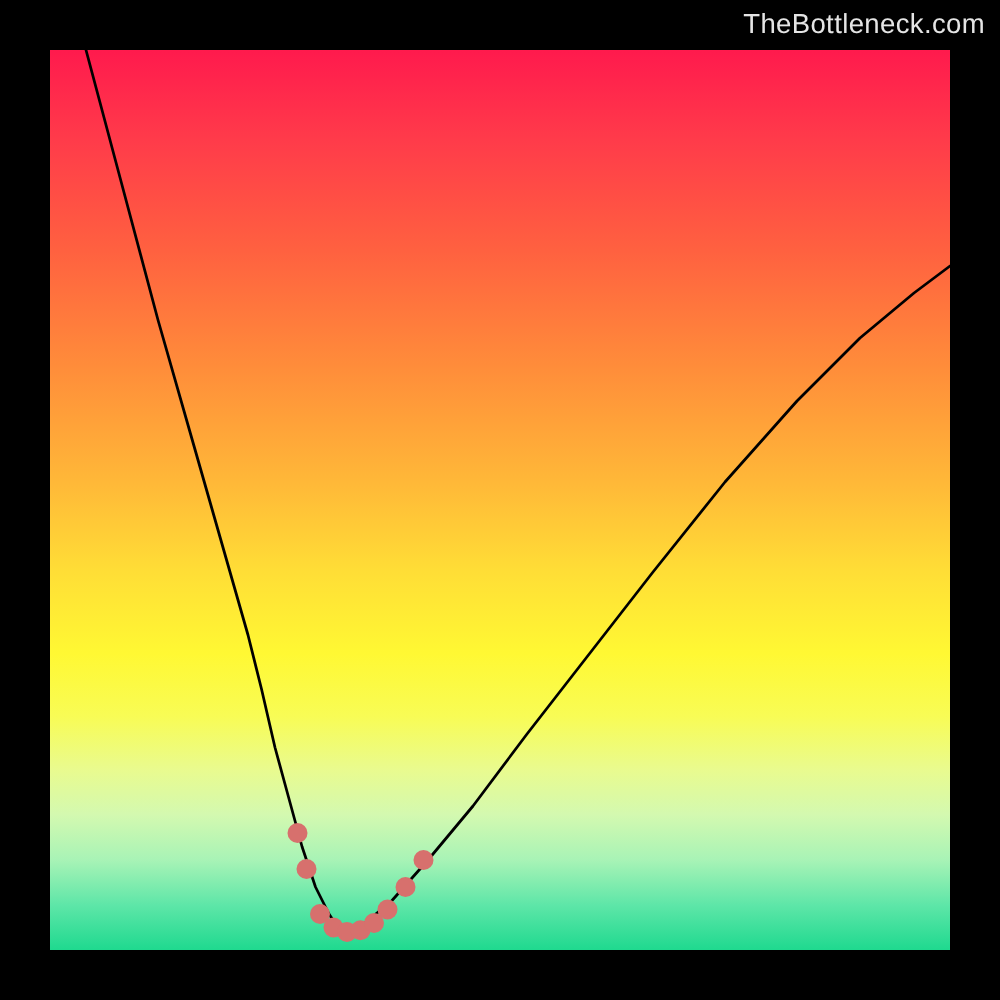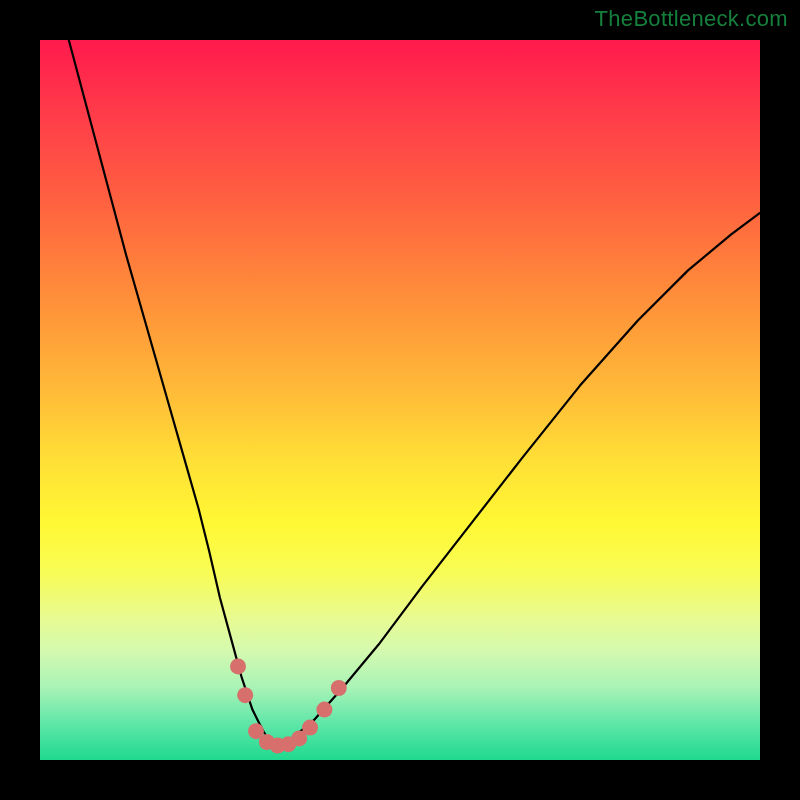--- a/index.html
+++ b/index.html
@@ -30,21 +30,21 @@
       #d3f9b0 85%,
       #a8f3b6 90%,
       #5ee6a8 95%,
       #1fd98f 100%
     );
   }
   .watermark {
     position: absolute;
     top: 6px;
     right: 12px;
-    color: #15803d;
+    color: #e5e5e5;
     font-size: 22px;
     font-weight: 500;
     letter-spacing: 0.3px;
   }
   svg.plot {
     position: absolute;
     left: 0;
     top: 0;
     width: 720px;
     height: 720px;

